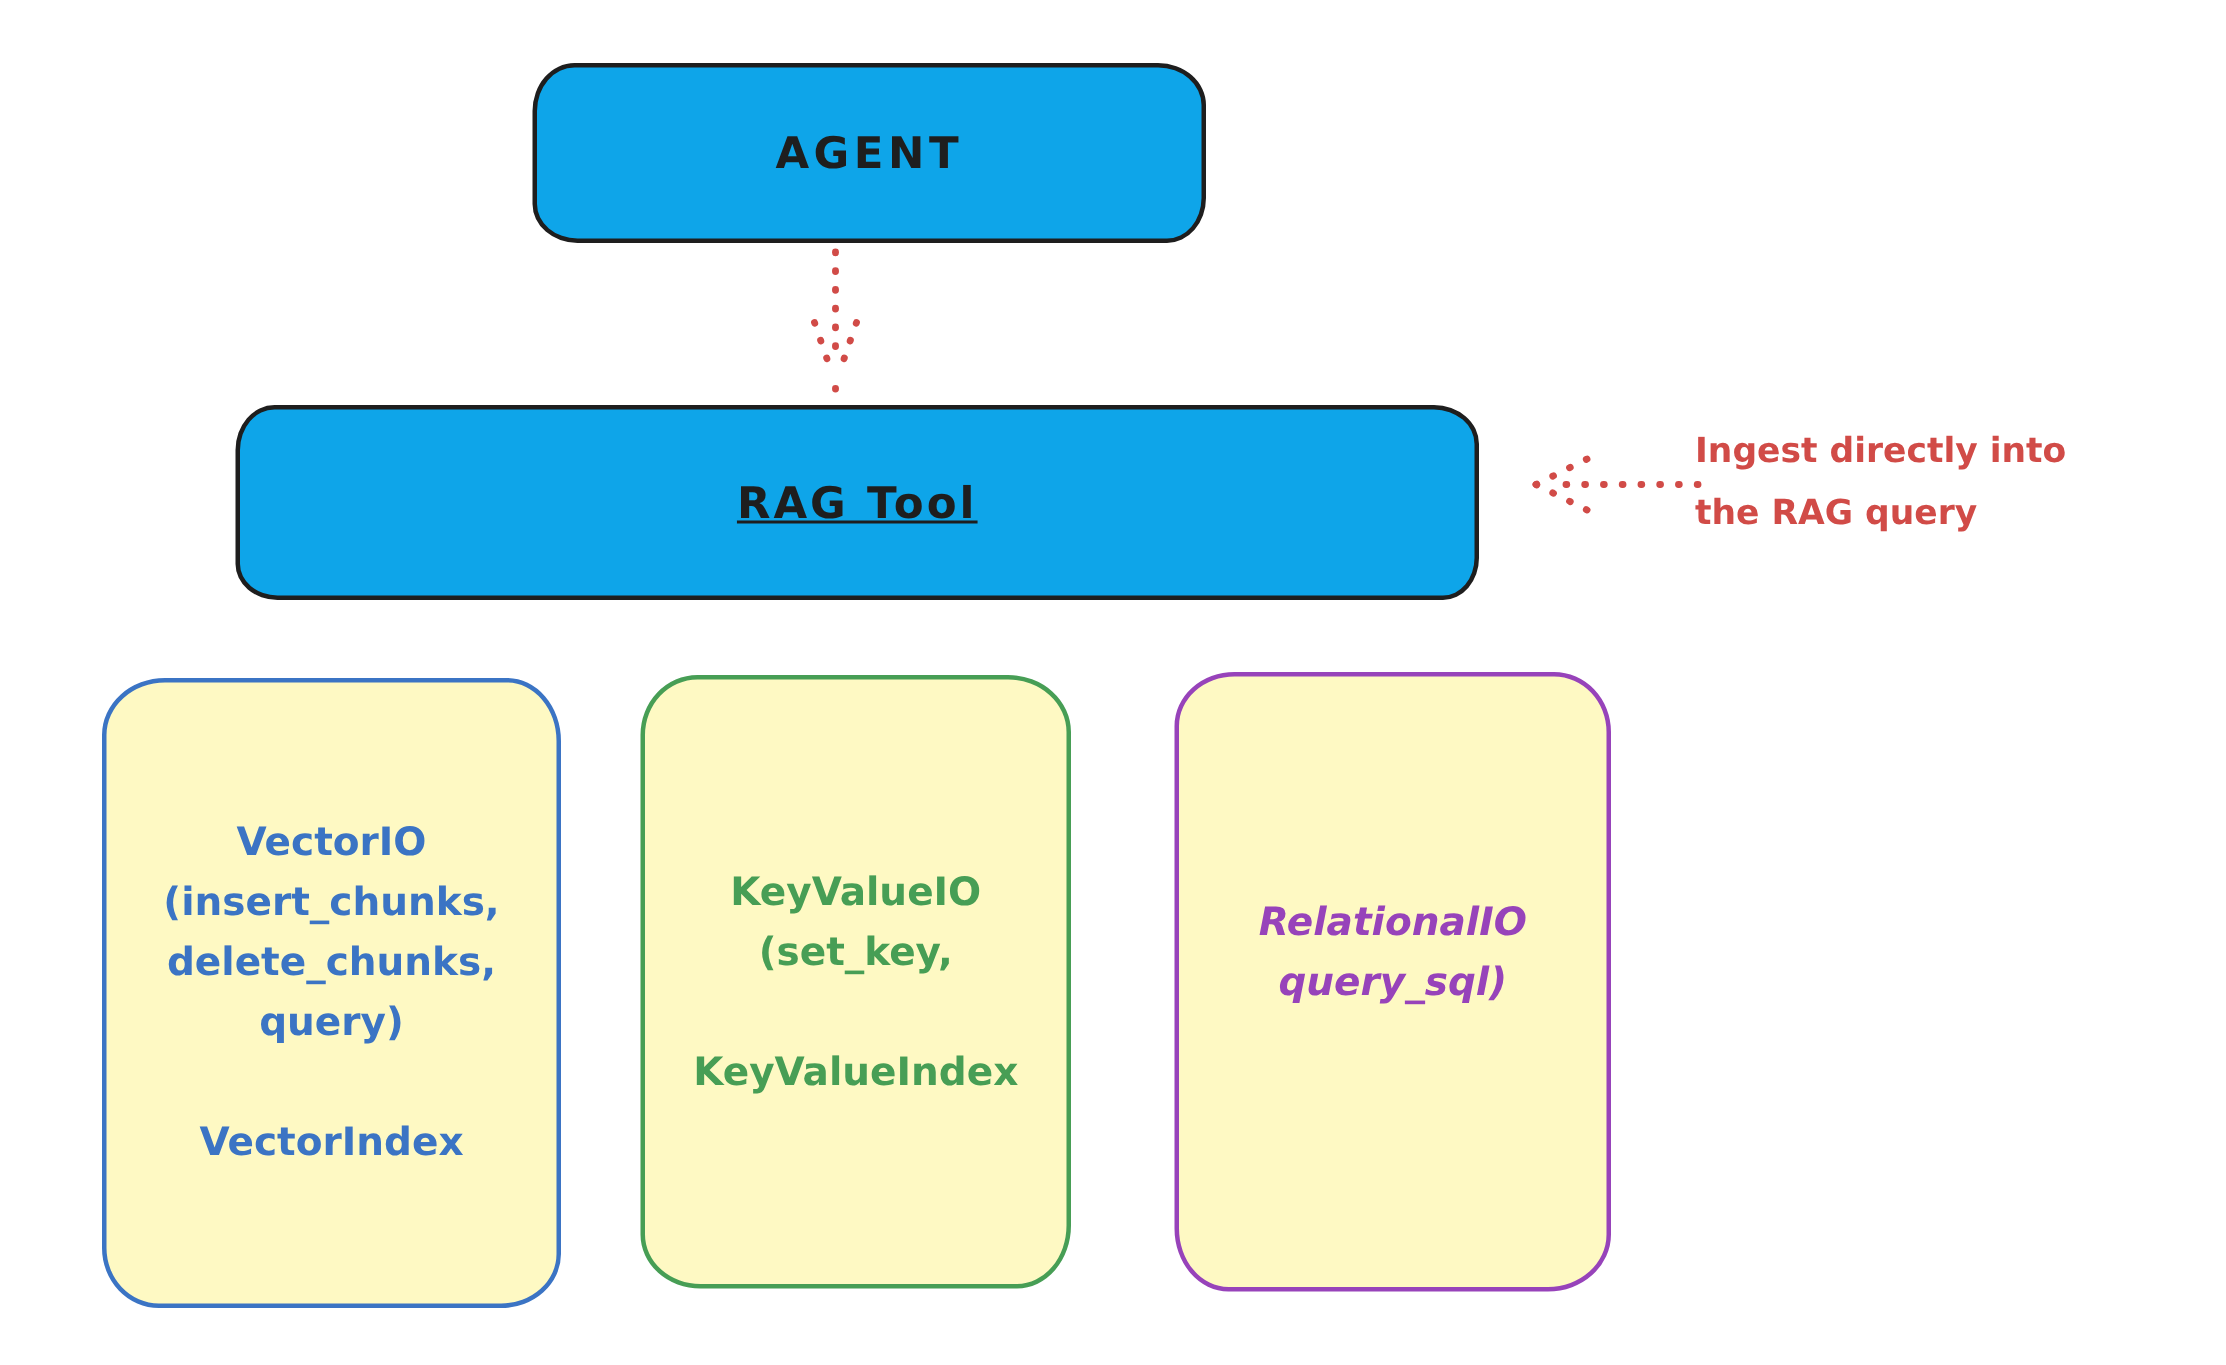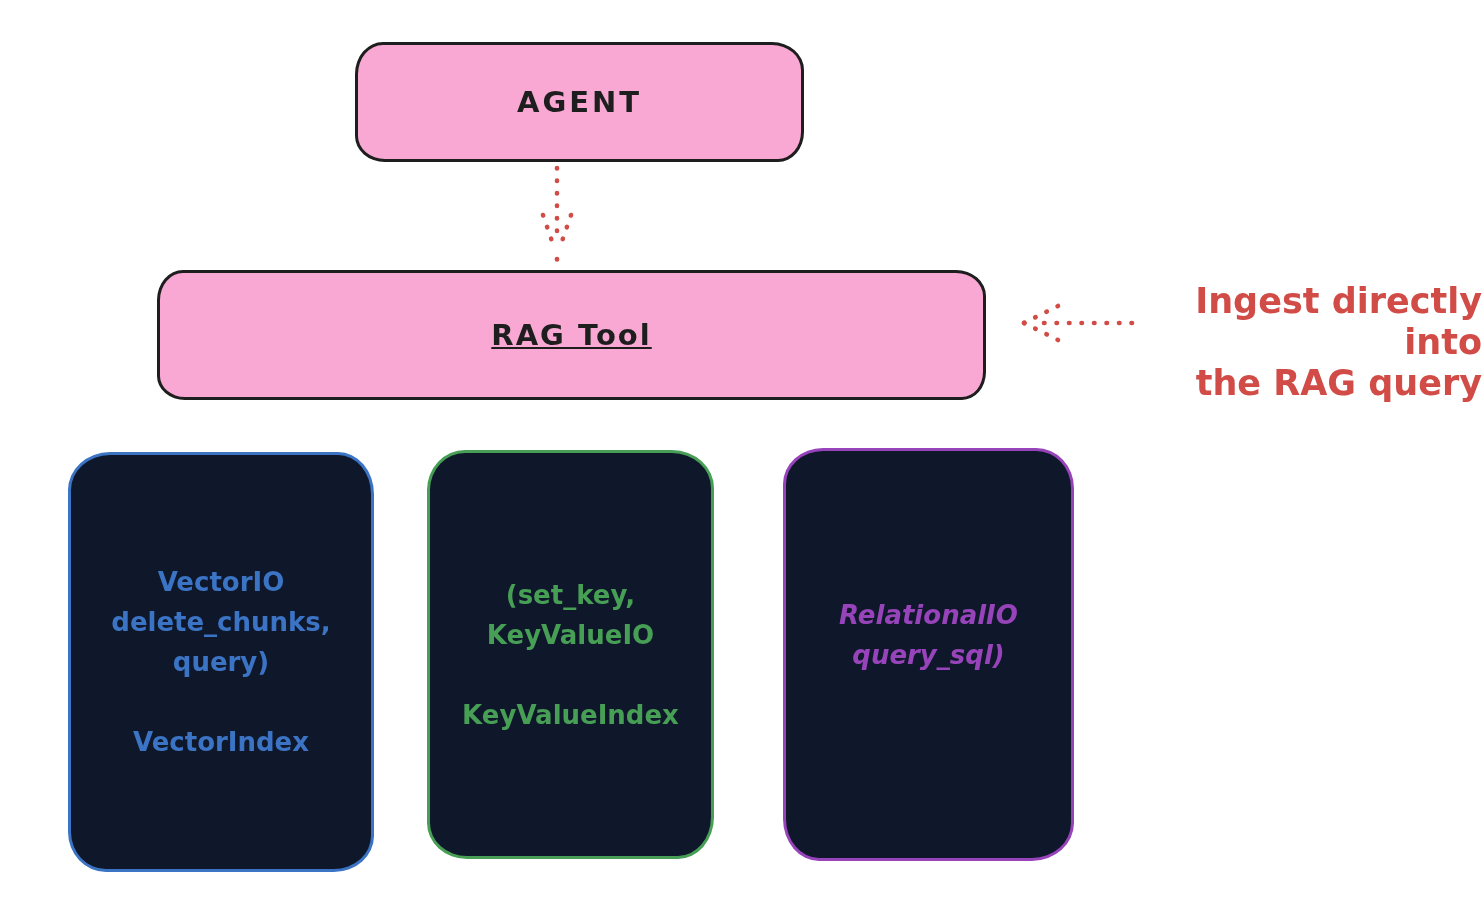--- a/index.html
+++ b/index.html
@@ -13,21 +13,21 @@
     overflow: hidden;
   }
 
   
   .node-box {
     position: absolute;
     display: flex;
     align-items: center;
     justify-content: center;
     border: 3.5px solid var(--ink);
-    background: #f9a8d4;
+    background: #0ea5e9;
     color: var(--ink);
     font-size: 29px;
     font-weight: 600;
     letter-spacing: 3px;
   }
   .agent-box {
     left: 355px; top: 42px;
     width: 443px; height: 114px;
     border-radius: 28px 32px 26px 30px / 32px 28px 30px 26px;
   }
@@ -47,34 +47,34 @@
     stroke-linecap: round;
     fill: none;
   }
   .dotted { stroke-dasharray: 0.5 12; }
 
   
   .annotation {
     position: absolute;
     left: 1130px; top: 281px;
     width: 352px;
-    text-align: right;
+    text-align: left;
     color: var(--red);
-    font-size: 35px;
+    font-size: 23px;
     font-weight: 700;
     line-height: 41px;
   }
 
   
   .backend-box {
     position: absolute;
     display: flex;
     align-items: center;
     justify-content: center;
-    background: #0f172a;
+    background: #fef9c3;
     border-style: solid;
     border-width: 3px;
     text-align: center;
     font-size: 26px;
     font-weight: 600;
     line-height: 40px;
   }
   .backend-box .spacer { height: 40px; }
 
   .vector-box {
@@ -127,31 +127,32 @@
   </svg>
 
   <div class="annotation">
     <div>Ingest directly into</div>
     <div>the RAG query</div>
   </div>
 
   <div class="backend-box vector-box">
     <div>
       <div>VectorIO</div>
+      <div>(insert_chunks,</div>
       <div>delete_chunks,</div>
       <div>query)</div>
       <div class="spacer"></div>
       <div>VectorIndex</div>
     </div>
   </div>
 
   <div class="backend-box keyvalue-box">
     <div>
+      <div>KeyValueIO</div>
       <div>(set_key,</div>
-      <div>KeyValueIO</div>
       <div class="spacer"></div>
       <div>KeyValueIndex</div>
     </div>
   </div>
 
   <div class="backend-box relational-box">
     <div>
       <div>RelationalIO</div>
       <div>query_sql)</div>
       <div class="spacer"></div>

